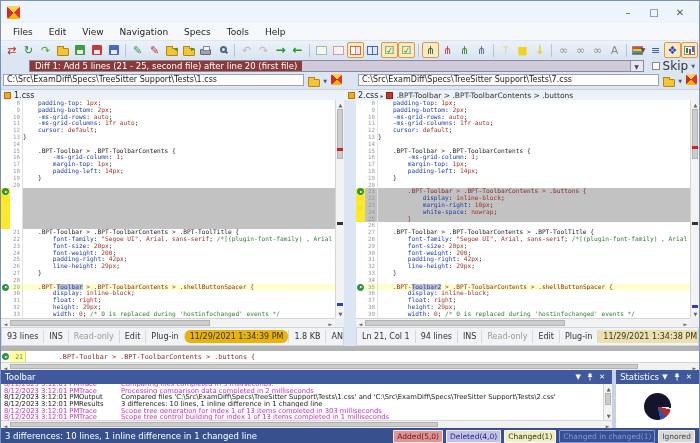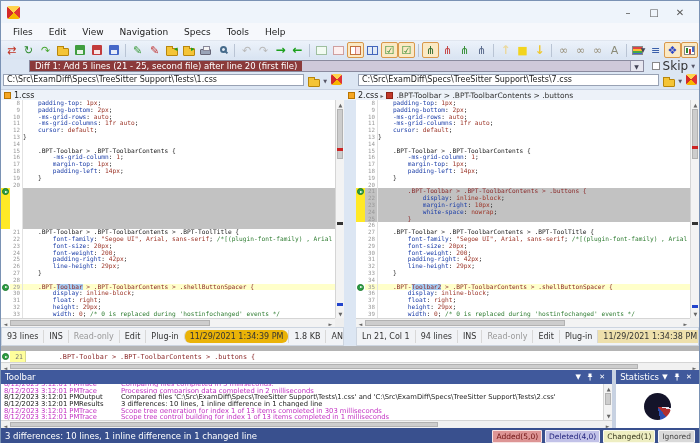--- a/index.html
+++ b/index.html
@@ -802,17 +802,18 @@
       </div>
     </div>
   </div>
 
   <div class="footer">
     <span class="ftext">3 differences: 10 lines, 1 inline difference in 1 changed line</span>
     <div class="fbadges" id="footer-badges">
         <span class="badge" style="background: rgb(221, 149, 149); color: rgb(107, 15, 15);">Added(5,0)</span>
         <span class="badge" style="background: rgb(194, 194, 232); color: rgb(31, 31, 122);">Deleted(4,0)</span>
         <span class="badge" style="background: rgb(238, 238, 194); color: rgb(51, 51, 26);">Changed(1)</span>
+        <span class="badge" style="background: transparent; color: rgb(130, 153, 224); border-color: rgb(130, 153, 224);">Changed in changed(1)</span>
         <span class="badge" style="background: rgb(217, 217, 217); color: rgb(68, 68, 68);">Ignored</span>
       </div>
   </div>
 
 </div>
 
 </body></html>

